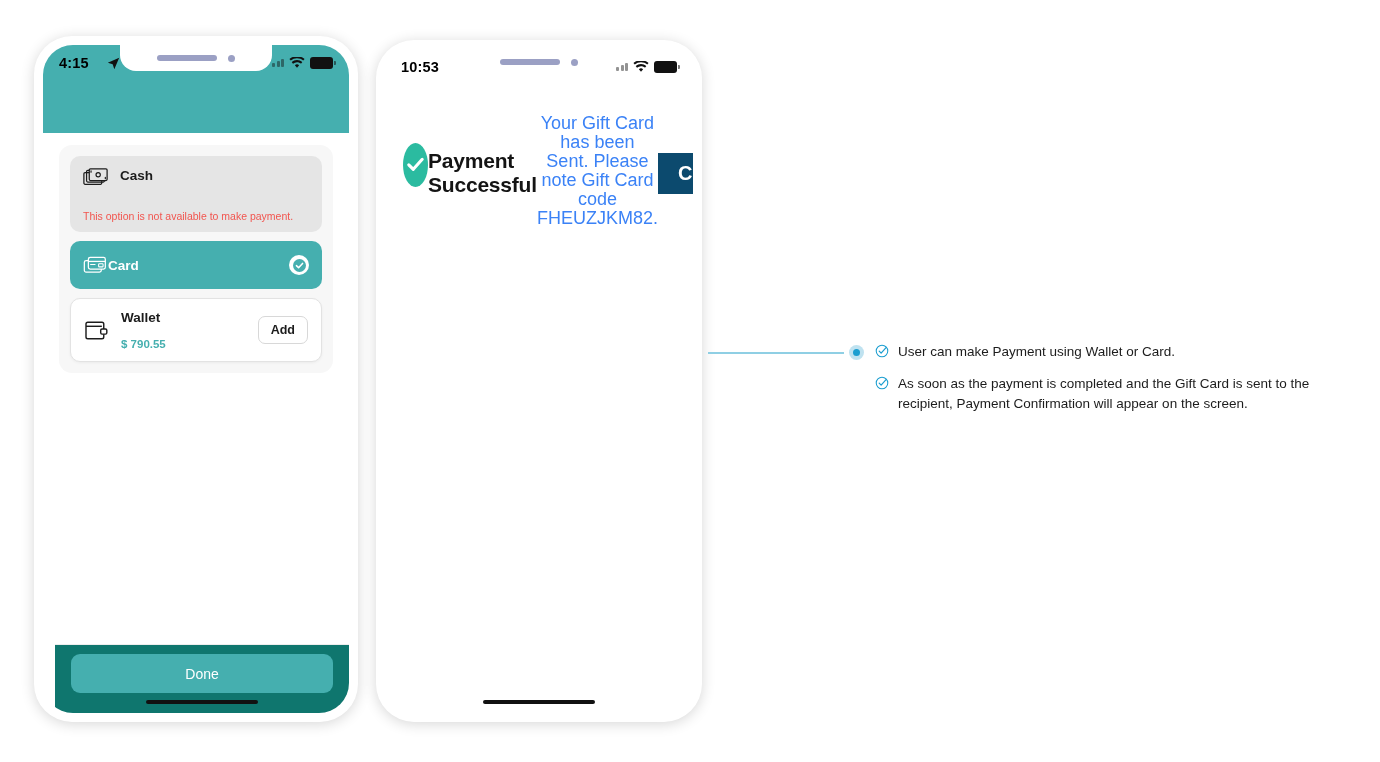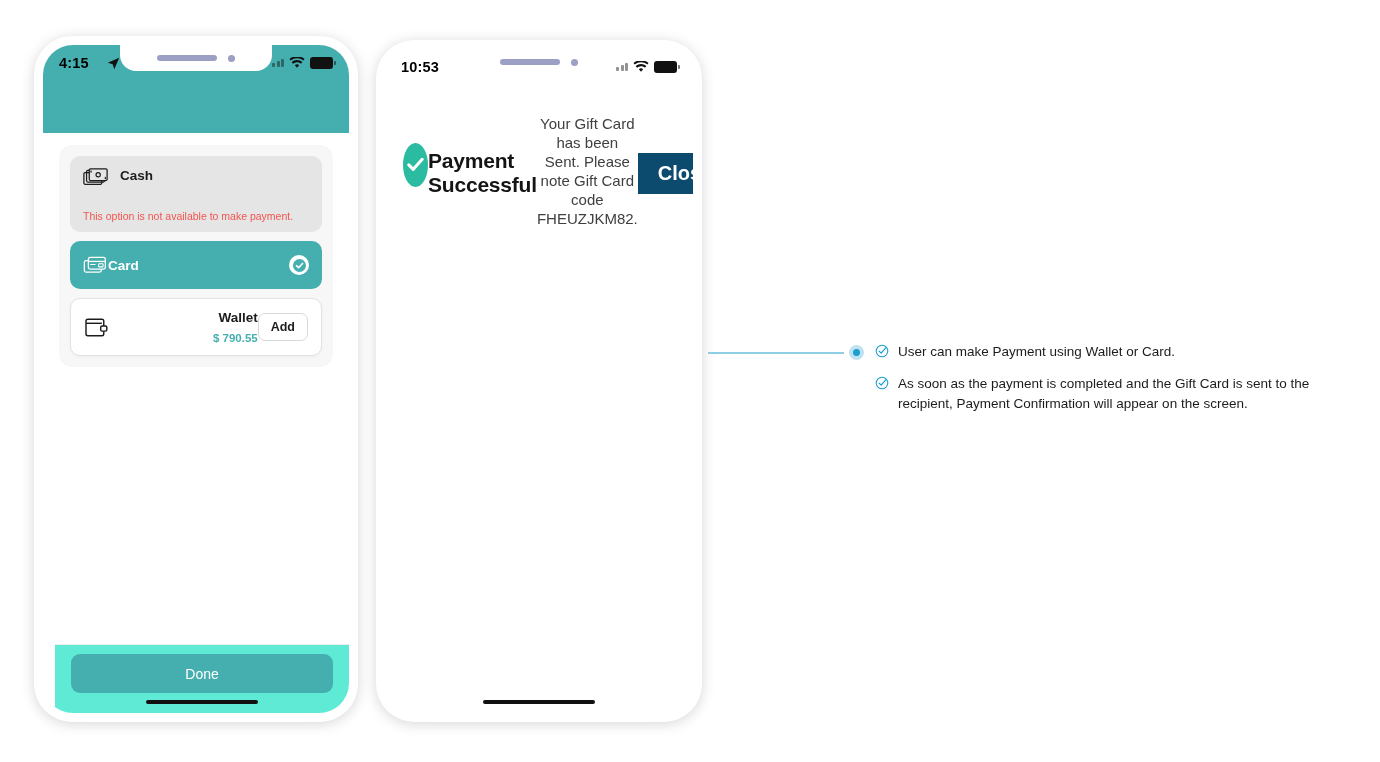--- a/index.html
+++ b/index.html
@@ -178,21 +178,21 @@
     font-size: 13.5px;
     font-weight: bold;
     color: #1c1c1c;
   }
   .opt-label-light { color: #ffffff; }
   .opt-error {
     margin-top: 22px;
     font-size: 10.5px;
     color: #f2554f;
   }
-  .wallet-texts { display: flex; flex-direction: column; gap: 7px; flex: 1; text-align: right; }
+  .wallet-texts { display: flex; flex-direction: column; gap: 13px; flex: 1; }
   .wallet-amount {
     font-size: 11.5px;
     font-weight: bold;
     color: #45afaf;
   }
   .add-btn {
     border: 1px solid #d8d8d8;
     border-radius: 7px;
     background: #ffffff;
     padding: 6px 12px;
@@ -210,21 +210,21 @@
     align-items: center;
     justify-content: center;
   }
 
   
   .bottom-bar {
     position: absolute;
     left: 12px; right: 0; bottom: 0;
     height: 68px;
     border-top: 1px solid #ededed;
-    background: #5eead4;
+    background: #0f766e;
   }
   .done-btn {
     position: absolute;
     left: 16px; right: 16px;
     top: 9px;
     height: 39px;
     border: none;
     border-radius: 9px;
     background: #45afaf;
     color: #ffffff;
@@ -262,23 +262,23 @@
   }
   .success-title {
     margin-top: 17px;
     font-size: 21px;
     font-weight: bold;
     color: #141414;
     letter-spacing: -0.2px;
   }
   .success-body {
     margin-top: 13px;
-    font-size: 15px;
+    font-size: 18px;
     line-height: 19px;
-    color: #404040;
+    color: #3b82f6;
     text-align: center;
     max-width: 252px;
   }
   .close-btn {
     margin-top: 17px;
     background: #0c4a6e;
     color: #ffffff;
     border: none;
     padding: 9px 20px;
     font-size: 20px;

